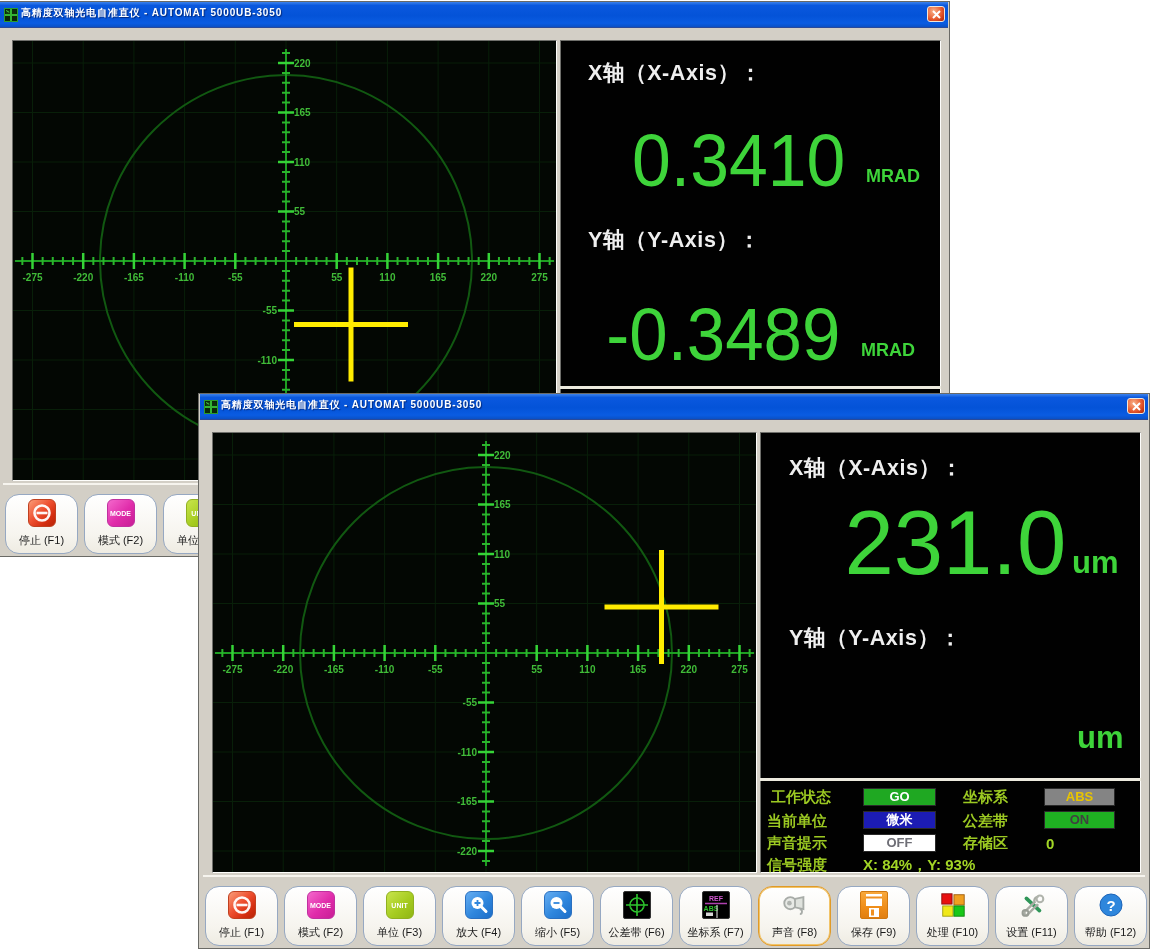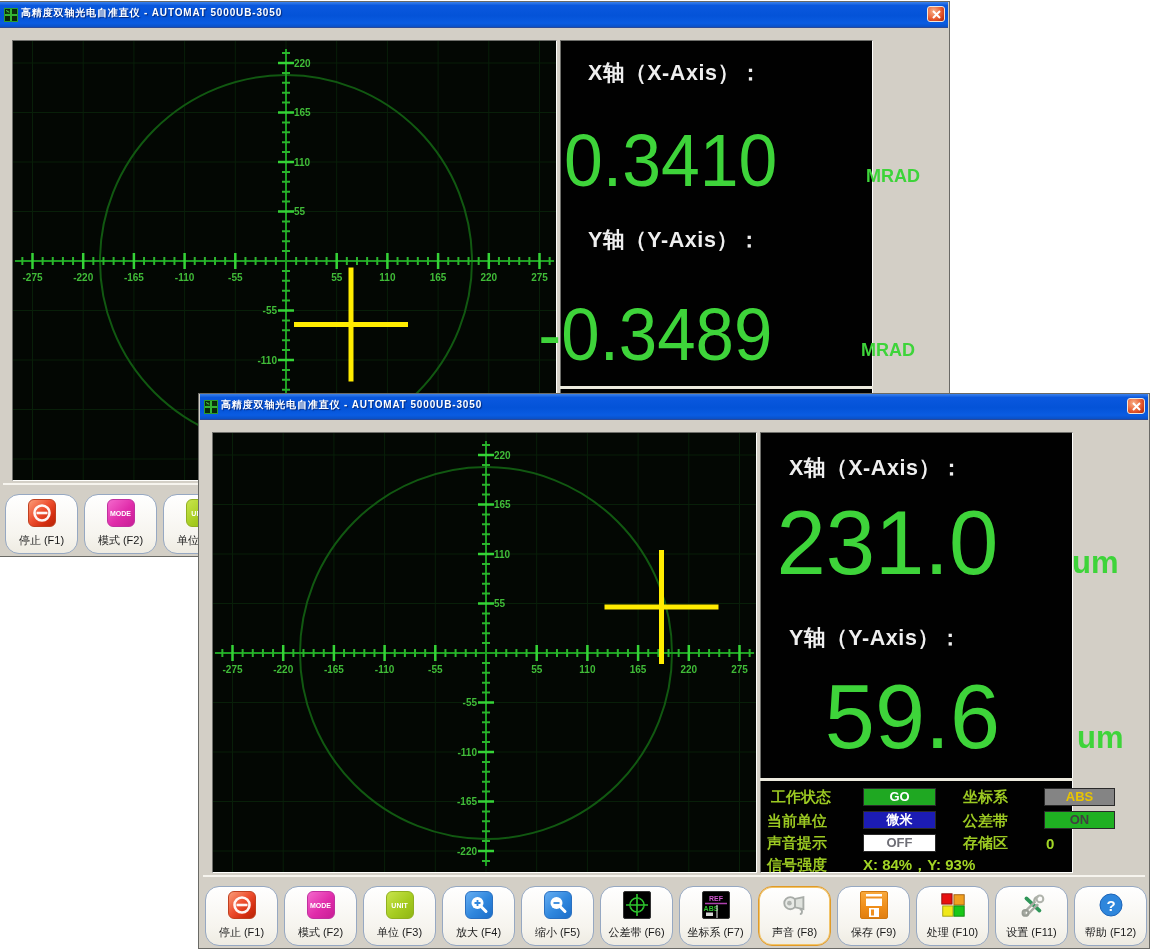--- a/index.html
+++ b/index.html
@@ -2,21 +2,21 @@
 <html><head><meta charset="utf-8"><style>
 *{margin:0;padding:0;box-sizing:border-box}
 html,body{width:1152px;height:952px;background:#fff;font-family:"Liberation Sans",sans-serif;overflow:hidden}
 body{position:relative}
 .win{position:absolute;width:952px;height:556px;background:#d3cfc6;border:1px solid #6a6a66}
 .tbar{position:absolute;left:1px;top:0;right:1px;height:26px;background:linear-gradient(180deg,#3c82ec 0%,#0a58de 14%,#0453d8 55%,#0a5ce2 85%,#0a50c6 100%);border-bottom:1px solid #2a4a9a}
 .wicon{position:absolute;left:4px;top:6px}
 .ttext{position:absolute;left:21px;top:4px;color:#fff;font-weight:bold;font-size:10px;letter-spacing:0.85px;white-space:nowrap;text-shadow:1px 1px 1px rgba(0,20,80,0.7)}
 .close{position:absolute;right:3px;top:4px;width:18px;height:16px;border:1px solid #f0e6da;border-radius:3px;background:radial-gradient(circle at 35% 30%,#f8b088,#e85c30 55%,#c23210 85%,#a02808)}
 .disp{position:absolute;left:13px;top:38px;width:545px;height:441px;background:#040904;border-top:1px solid #6f6f6b;border-left:1px solid #6f6f6b;border-right:1px solid #fdfdfb;border-bottom:1px solid #fdfdfb}
-.panel{position:absolute;left:561px;top:38px;width:313px;height:441px;background:#010101;border-top:1px solid #6f6f6b;border-left:1px solid #6f6f6b;border-right:1px solid #fdfdfb;border-bottom:1px solid #fdfdfb}
+.panel{position:absolute;left:561px;top:38px;width:381px;height:441px;background:#010101;border-top:1px solid #6f6f6b;border-left:1px solid #6f6f6b;border-right:1px solid #fdfdfb;border-bottom:1px solid #fdfdfb}
 .pdiv{position:absolute;left:-1px;right:-1px;top:345px;height:3px;background:#eceade}
 .wlab{position:absolute;color:#efefef;font-size:21.5px;font-weight:bold;white-space:nowrap;letter-spacing:0.6px}
 .bigv{position:absolute;color:#3ed43a;font-weight:normal;line-height:1;white-space:nowrap}
 .unitv{position:absolute;color:#3ed43a;font-weight:bold;font-size:17px;line-height:1}
 .slab{position:absolute;color:#9bc822;font-size:15px;font-weight:bold;white-space:nowrap}
 .sval{position:absolute;color:#a2d626;font-size:15px;font-weight:bold;white-space:nowrap}
 .sbtn{position:absolute;width:73px;height:18px;font-size:13px;font-weight:bold;text-align:center;line-height:16px;border:1px solid #2a2a2a}
 .ridge{position:absolute;left:4px;right:4px;top:481px;height:2px;background:#f6f4ee}
 .btn{position:absolute;top:492px;width:73px;height:60px;background:linear-gradient(180deg,#ffffff,#f6f4ee 70%,#eeebe2);border:1px solid #96a8c2;border-radius:14px}
 .ic{position:absolute;left:50%;top:4px;transform:translateX(-50%);width:28px;height:28px;border-radius:6px;display:flex;align-items:center;justify-content:center}
@@ -240,21 +240,20 @@
           <text x="264.0" y="421.5" text-anchor="end">-220</text>
         </g>
         <path d="M391.5 174.0H505.5 M448.5 117.0V231.0" stroke="#ffec00" stroke-width="5"></path>
       </svg>
     </div>
     <div class="panel">
       <div class="wlab" style="left:28px;top:20px">X轴（X-Axis）：</div>
       <div id="fx" class="bigv" style="right:74px;top:65px;font-size:90px;transform:scaleX(0.985);transform-origin:100% 50%">231.0</div>
       <div id="fu1" class="unitv" style="left:311px;top:114px;font-size:31px">um</div>
       <div class="wlab" style="left:28px;top:190px">Y轴（Y-Axis）：</div>
-      <div id="fy" class="bigv" style="right:72px;top:239px;font-size:90px">59.6</div>
       <div id="fu2" class="unitv" style="left:316px;top:289px;font-size:31px">um</div>
       <div class="pdiv"></div>
       <div class="slab" style="left:10px;top:355px">工作状态</div>
       <div class="sbtn" style="left:102px;top:355px;background:#1fa822;color:#fff">GO</div>
       <div class="slab" style="left:202px;top:355px">坐标系</div>
       <div class="sbtn" style="left:283px;top:355px;width:71px;background:#848484;color:#e8c400">ABS</div>
       <div class="slab" style="left:6px;top:379px">当前单位</div>
       <div class="sbtn" style="left:102px;top:378px;background:#1c1cb4;color:#fff">微米</div>
       <div class="slab" style="left:202px;top:379px">公差带</div>
       <div class="sbtn" style="left:283px;top:378px;width:71px;background:#1fb022;color:#404040">ON</div>

